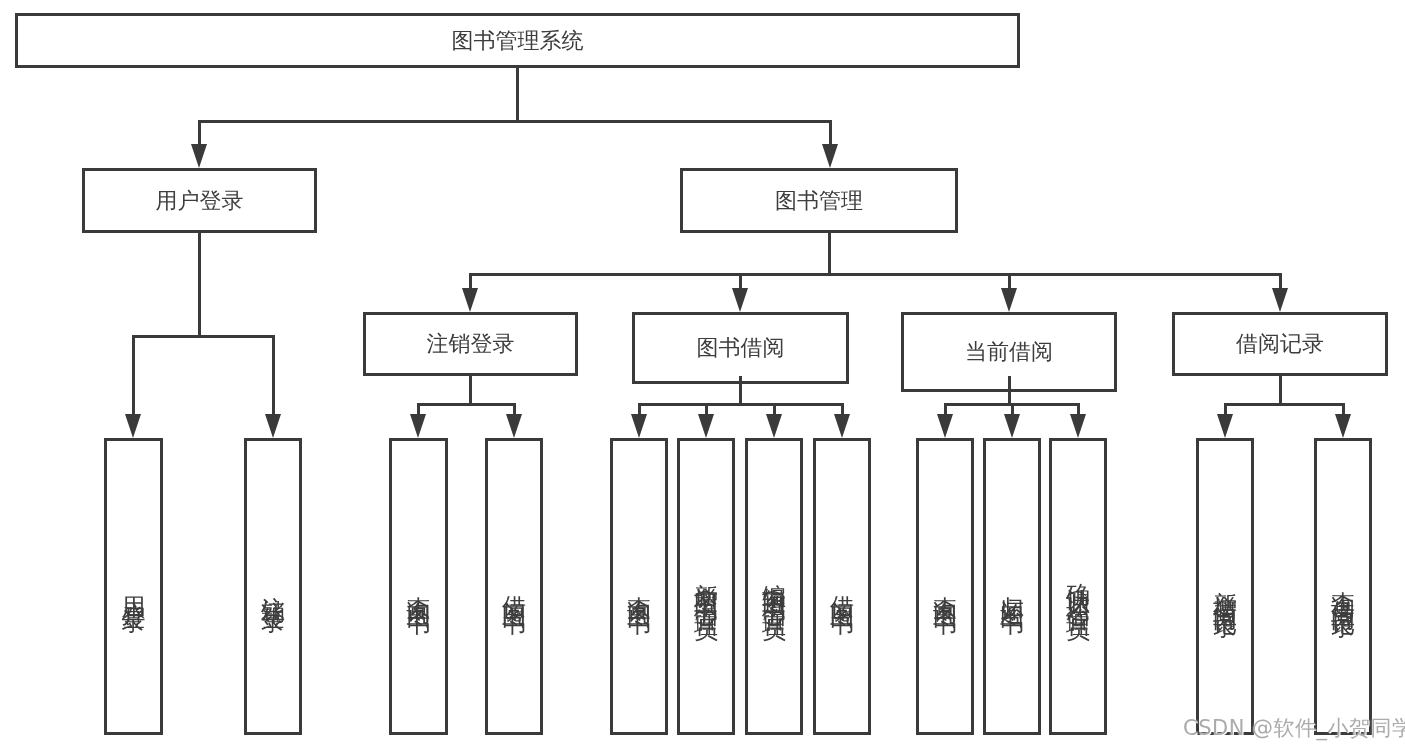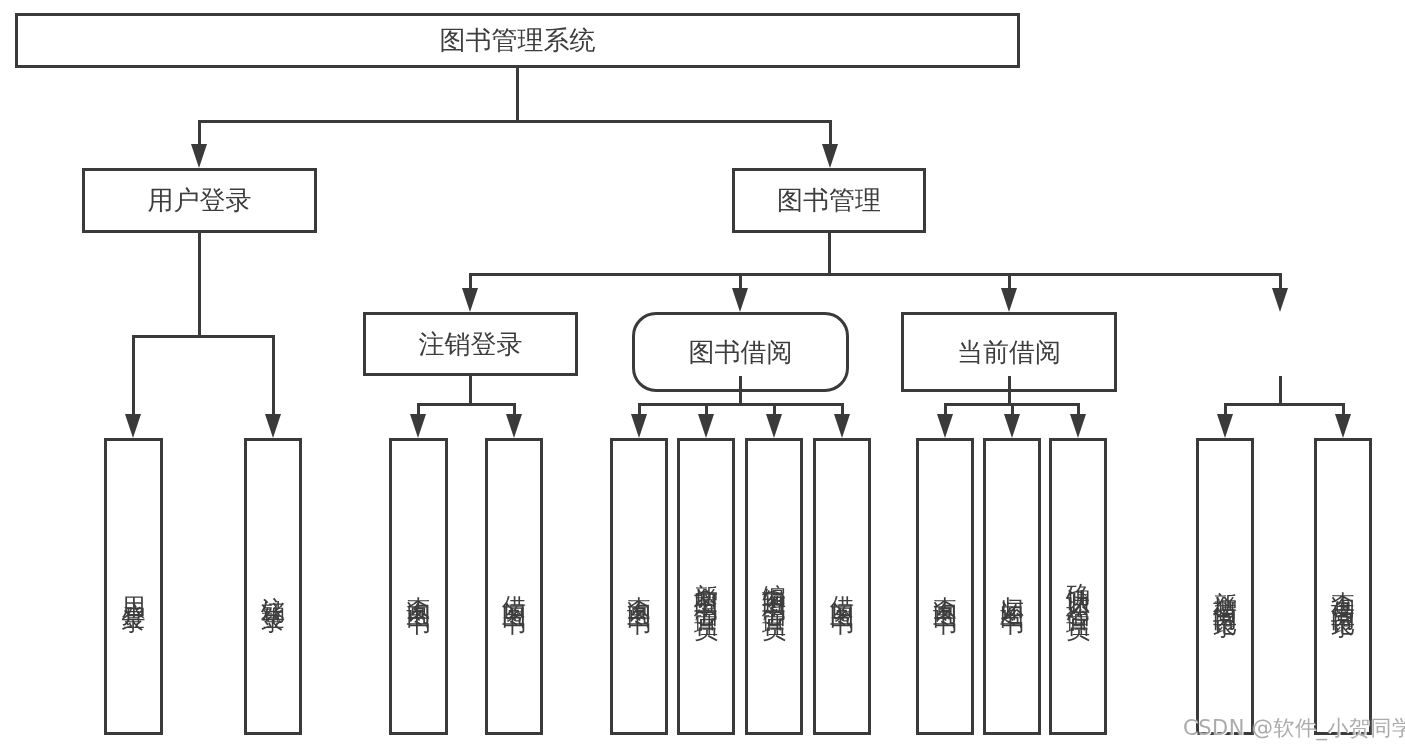--- a/index.html
+++ b/index.html
@@ -13,21 +13,21 @@
   }
   .box {
     position: absolute;
     box-sizing: border-box;
     background: #ffffff;
     border: 3px solid #3a3a3a;
     display: flex;
     align-items: center;
     justify-content: center;
     color: #3d3d3d;
-    font-size: 26px;
+    font-size: 22px;
     white-space: nowrap;
   }
   .leaf {
     writing-mode: vertical-lr;
     text-orientation: mixed;
     font-size: 24px;
     letter-spacing: 5px;
     white-space: normal;
     line-height: 1;
   }
@@ -58,36 +58,39 @@
 <div id="canvas">
 
   <div class="box" style="left:15px; top:13px; width:1005px; height:55px;">
     <span>图书管理系统</span>
   </div>
 
   <div class="box" style="left:82px; top:168px; width:235px; height:65px;">
     <span>用户登录</span>
   </div>
 
-  <div class="box" style="left:732px; top:168px; width:194px; height:65px;">
+  <div class="box" style="left:680px; top:168px; width:278px; height:65px;">
     <span>图书管理</span>
   </div>
 
   <div class="box" style="left:363px; top:312px; width:215px; height:64px;">
     <span>注销登录</span>
   </div>
 
-  <div class="box" style="left:632px; top:312px; width:217px; height:80px;border-radius:24px;">
+  <div class="box" style="left:632px; top:312px; width:217px; height:72px;">
     <span>图书借阅</span>
   </div>
 
   <div class="box" style="left:901px; top:312px; width:216px; height:80px;">
     <span>当前借阅</span>
   </div>
 
+  <div class="box" style="left:1172px; top:312px; width:216px; height:64px;">
+    <span>借阅记录</span>
+  </div>
 
   <div class="box leaf" style="left:104px; top:438px; width:59px; height:297px;">
     <span>用户登录</span>
   </div>
 
   <div class="box leaf" style="left:244px; top:438px; width:58px; height:297px;">
     <span>注销登录</span>
   </div>
 
   <div class="box leaf" style="left:389px; top:438px; width:59px; height:297px;">

